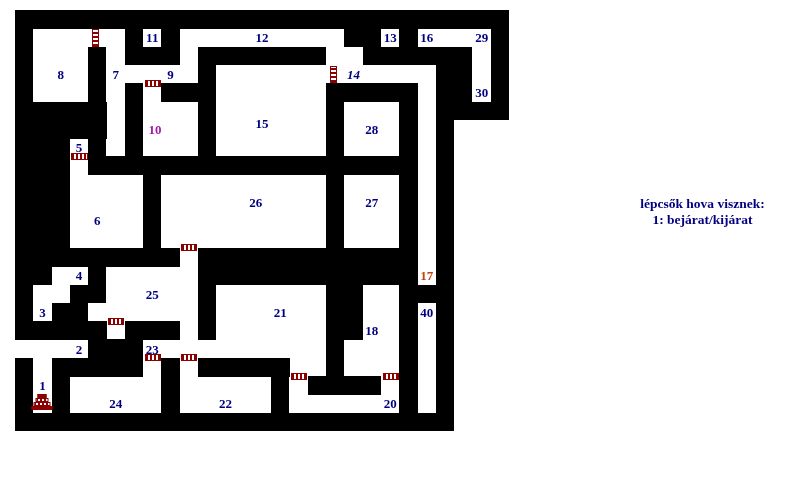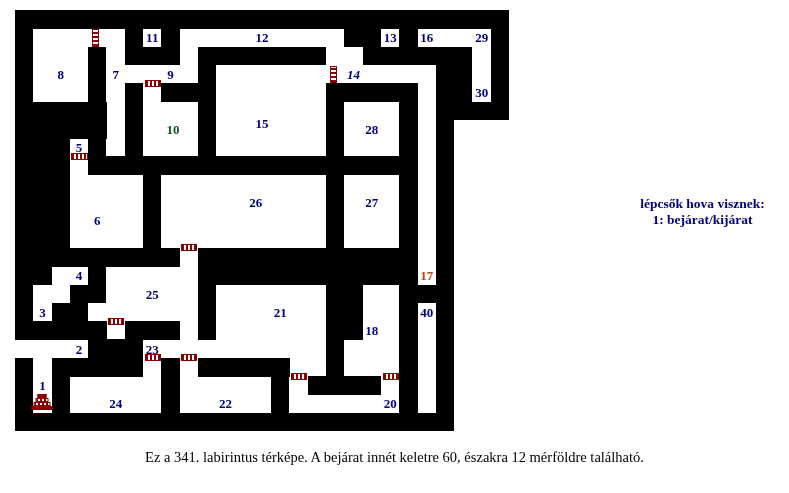--- a/index.html
+++ b/index.html
@@ -151,21 +151,21 @@
       <div class="wall" style="left: 15px; top: 412.6px; width: 439.2px; height: 18.9px;"></div>
       <div class="room-label" style="left: 42.45px; top: 385.15px; color: rgb(0, 0, 128);">1</div>
       <div class="room-label" style="left: 79.05px; top: 348.55px; color: rgb(0, 0, 128);">2</div>
       <div class="room-label" style="left: 42.45px; top: 311.95px; color: rgb(0, 0, 128);">3</div>
       <div class="room-label" style="left: 79.05px; top: 275.35px; color: rgb(0, 0, 128);">4</div>
       <div class="room-label" style="left: 79.05px; top: 147.25px; color: rgb(0, 0, 128);">5</div>
       <div class="room-label" style="left: 97.35px; top: 220.45px; color: rgb(0, 0, 128);">6</div>
       <div class="room-label" style="left: 115.65px; top: 74.05px; color: rgb(0, 0, 128);">7</div>
       <div class="room-label" style="left: 60.75px; top: 74.05px; color: rgb(0, 0, 128);">8</div>
       <div class="room-label" style="left: 170.55px; top: 74.05px; color: rgb(0, 0, 128);">9</div>
-      <div class="room-label" style="left: 173px; top: 128.95px; color: #14532d;">10</div>
+      <div class="room-label" style="left: 155px; top: 128.95px; color: #a21caf;">10</div>
       <div class="room-label" style="left: 152.25px; top: 37.45px; color: rgb(0, 0, 128);">11</div>
       <div class="room-label" style="left: 262.05px; top: 37.45px; color: rgb(0, 0, 128);">12</div>
       <div class="room-label" style="left: 390.15px; top: 37.45px; color: rgb(0, 0, 128);">13</div>
       <div class="room-label" style="left: 353.55px; top: 74.05px; color: rgb(0, 0, 128); font-style: italic;">14</div>
       <div class="room-label" style="left: 262.05px; top: 123px; color: rgb(0, 0, 128);">15</div>
       <div class="room-label" style="left: 426.75px; top: 37.45px; color: rgb(0, 0, 128);">16</div>
       <div class="room-label" style="left: 426.75px; top: 275.35px; color: #c2410c;">17</div>
       <div class="room-label" style="left: 371.85px; top: 330.25px; color: rgb(0, 0, 128);">18</div>
       <div class="room-label" style="left: 390.15px; top: 403.45px; color: rgb(0, 0, 128);">20</div>
       <div class="room-label" style="left: 426.75px; top: 311.95px; color: rgb(0, 0, 128);">40</div>
@@ -195,14 +195,13 @@
         <div class="s s3"></div>
         <div class="s s4"></div>
       </div>
     </div>
 
   <div id="legend">
     <div>lépcsők hova visznek:</div>
     <div>1: bejárat/kijárat</div>
   </div>
 
-  <div id="caption">Ez a 341. labirintus térképe. A bejárat innét keletre 60, északra 12 mérföldre található.</div>
 </div>
 
 </body></html>

